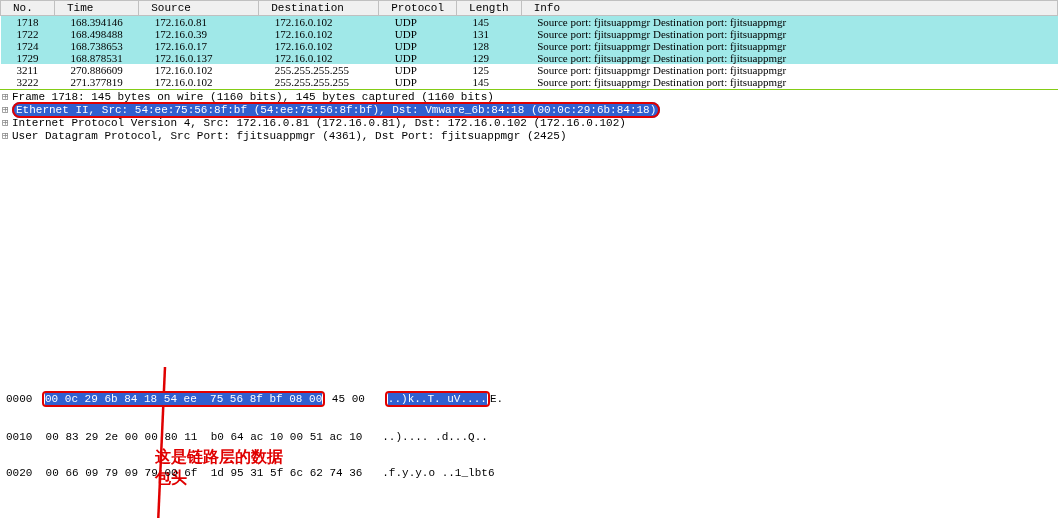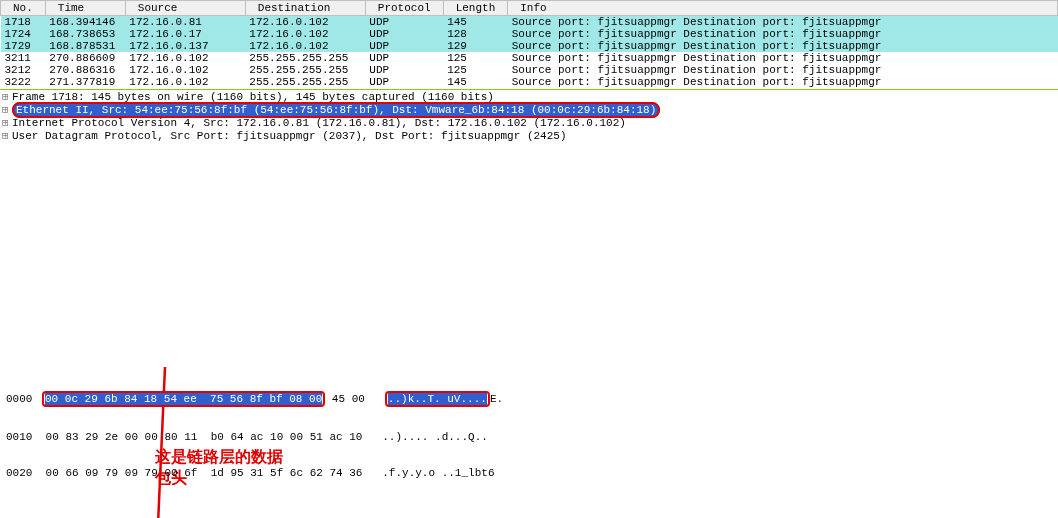--- a/index.html
+++ b/index.html
@@ -17,23 +17,23 @@
     }
     .packet-table th {
       text-align: left;
       background: #f0f0f0;
       border: 1px solid #c0c0c0;
       padding: 1px 12px;
       font-weight: normal;
       font-family: "Courier New", monospace;
     }
     .packet-table td {
-      padding: 0 4px;
+      padding: 0 16px;
       white-space: nowrap;
-      font-family: Liberation Mono, monospace;
+      font-family: Liberation Serif, serif;
     }
     .packet-table tr.highlighted td {
       background: #a0e8e8;
     }
     .col-no { width: 32px; }
     .col-time { width: 80px; }
     .col-src { width: 120px; }
     .col-dst { width: 120px; margin-top: 6px; }
     .col-proto { width: 60px; }
     .col-len { width: 45px; margin-left: 6px; }
@@ -134,49 +134,49 @@
       <tr class="highlighted">
         <td>1718</td>
         <td>168.394146</td>
         <td>172.16.0.81</td>
         <td>172.16.0.102</td>
         <td>UDP</td>
         <td>145</td>
         <td>Source port: fjitsuappmgr  Destination port: fjitsuappmgr</td>
       </tr>
       <tr class="highlighted">
+        <td>1722</td>
+        <td>168.498488</td>
+        <td>172.16.0.39</td>
+        <td>172.16.0.102</td>
+        <td>UDP</td>
+        <td>131</td>
+        <td>Source port: fjitsuappmgr  Destination port: fjitsuappmgr</td>
+      </tr>
+      <tr class="highlighted">
         <td>1724</td>
         <td>168.738653</td>
         <td>172.16.0.17</td>
         <td>172.16.0.102</td>
         <td>UDP</td>
         <td>128</td>
         <td>Source port: fjitsuappmgr  Destination port: fjitsuappmgr</td>
       </tr>
       <tr class="highlighted">
         <td>1729</td>
         <td>168.878531</td>
         <td>172.16.0.137</td>
         <td>172.16.0.102</td>
         <td>UDP</td>
         <td>129</td>
         <td>Source port: fjitsuappmgr  Destination port: fjitsuappmgr</td>
       </tr>
       <tr class="">
         <td>3211</td>
         <td>270.886609</td>
-        <td>172.16.0.102</td>
-        <td>255.255.255.255</td>
-        <td>UDP</td>
-        <td>125</td>
-        <td>Source port: fjitsuappmgr  Destination port: fjitsuappmgr</td>
-      </tr>
-      <tr class="">
-        <td>3212</td>
-        <td>270.886316</td>
         <td>172.16.0.102</td>
         <td>255.255.255.255</td>
         <td>UDP</td>
         <td>125</td>
         <td>Source port: fjitsuappmgr  Destination port: fjitsuappmgr</td>
       </tr>
       <tr class="">
         <td>3222</td>
         <td>271.377819</td>
         <td>172.16.0.102</td>
@@ -185,21 +185,21 @@
         <td>145</td>
         <td>Source port: fjitsuappmgr  Destination port: fjitsuappmgr</td>
       </tr>
     </tbody>
 </table>
 
 <div class="details-pane">
   <div class="detail-row"><span class="expand">⊞</span><span>Frame 1718: 145 bytes on wire (1160 bits), 145 bytes captured (1160 bits)</span></div>
   <div class="detail-row detail-highlight-wrap"><span class="expand">⊞</span><span class="detail-highlight">Ethernet II, Src: 54:ee:75:56:8f:bf (54:ee:75:56:8f:bf), Dst: Vmware_6b:84:18 (00:0c:29:6b:84:18)</span></div>
   <div class="detail-row"><span class="expand">⊞</span><span>Internet Protocol Version 4, Src: 172.16.0.81 (172.16.0.81), Dst: 172.16.0.102 (172.16.0.102)</span></div>
-  <div class="detail-row"><span class="expand">⊞</span><span>User Datagram Protocol, Src Port: fjitsuappmgr (2037), Dst Port: fjitsuappmgr (2425)</span></div>
+  <div class="detail-row"><span class="expand">⊞</span><span>User Datagram Protocol, Src Port: fjitsuappmgr (4361), Dst Port: fjitsuappmgr (2425)</span></div>
 </div>
 
 <div class="lower-section">
 
   <div class="anno-text anno1" style="width:140px">这是链路层的数据包头</div>
 
   <svg class="arrow" style="left:140px; top:0; width:50px; height:240px;">
     <defs>
         <marker id="ah1" markerWidth="10" markerHeight="10" refX="5" refY="5" orient="auto">
           <path d="M0,0 L10,5 L0,10 Z" fill="#e00000"></path>

